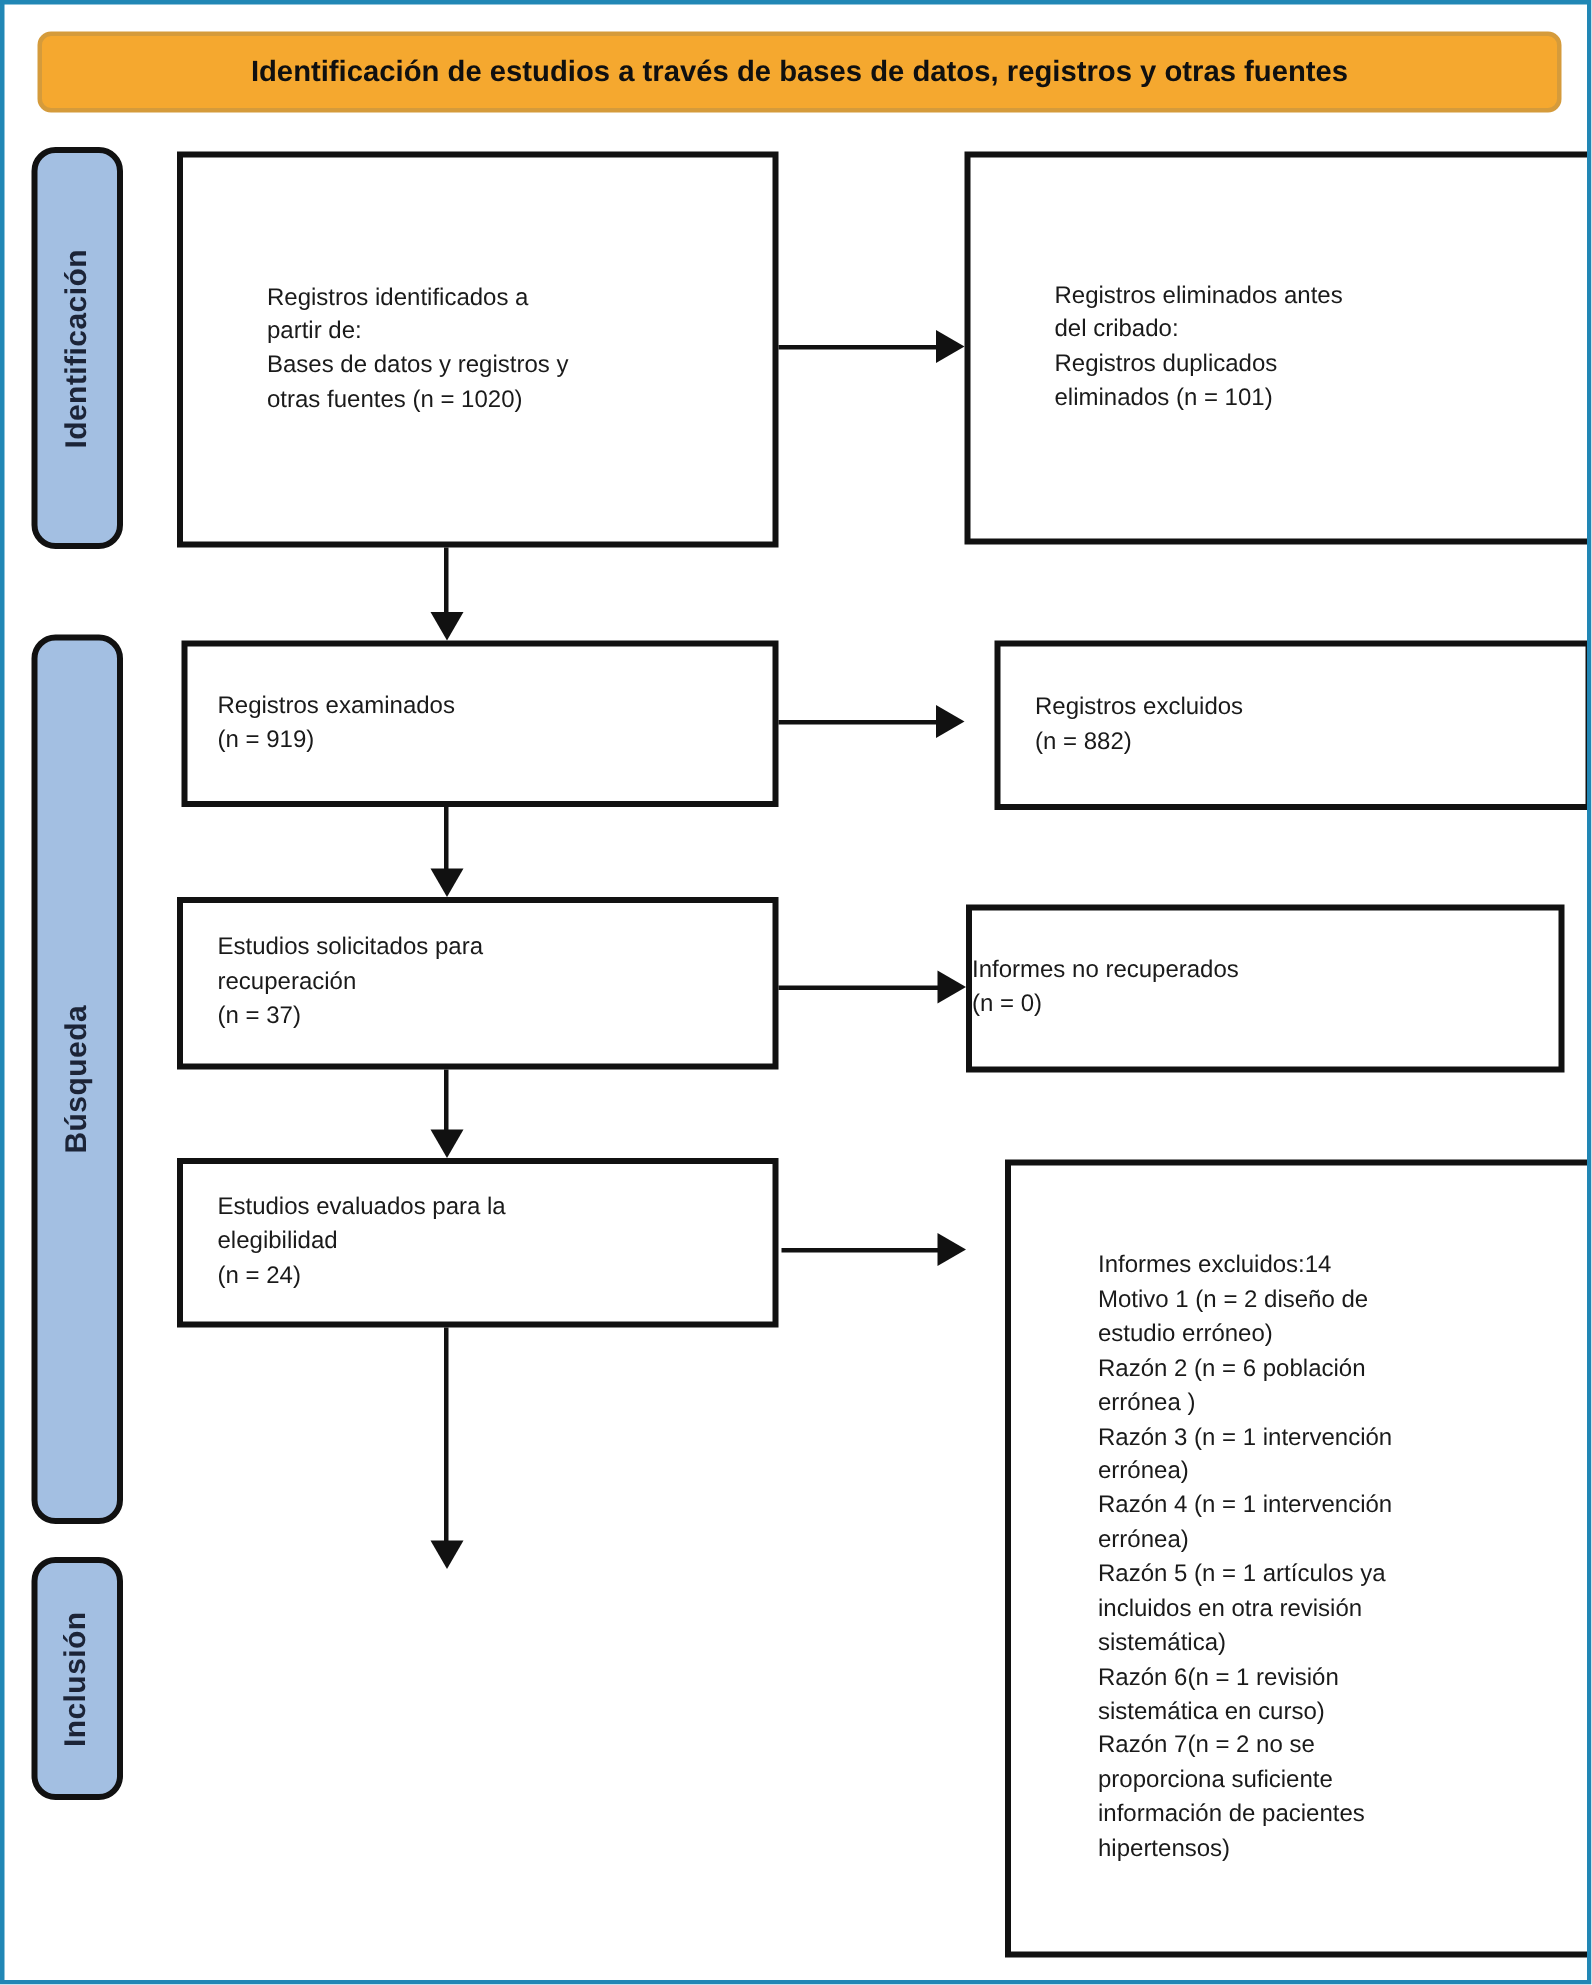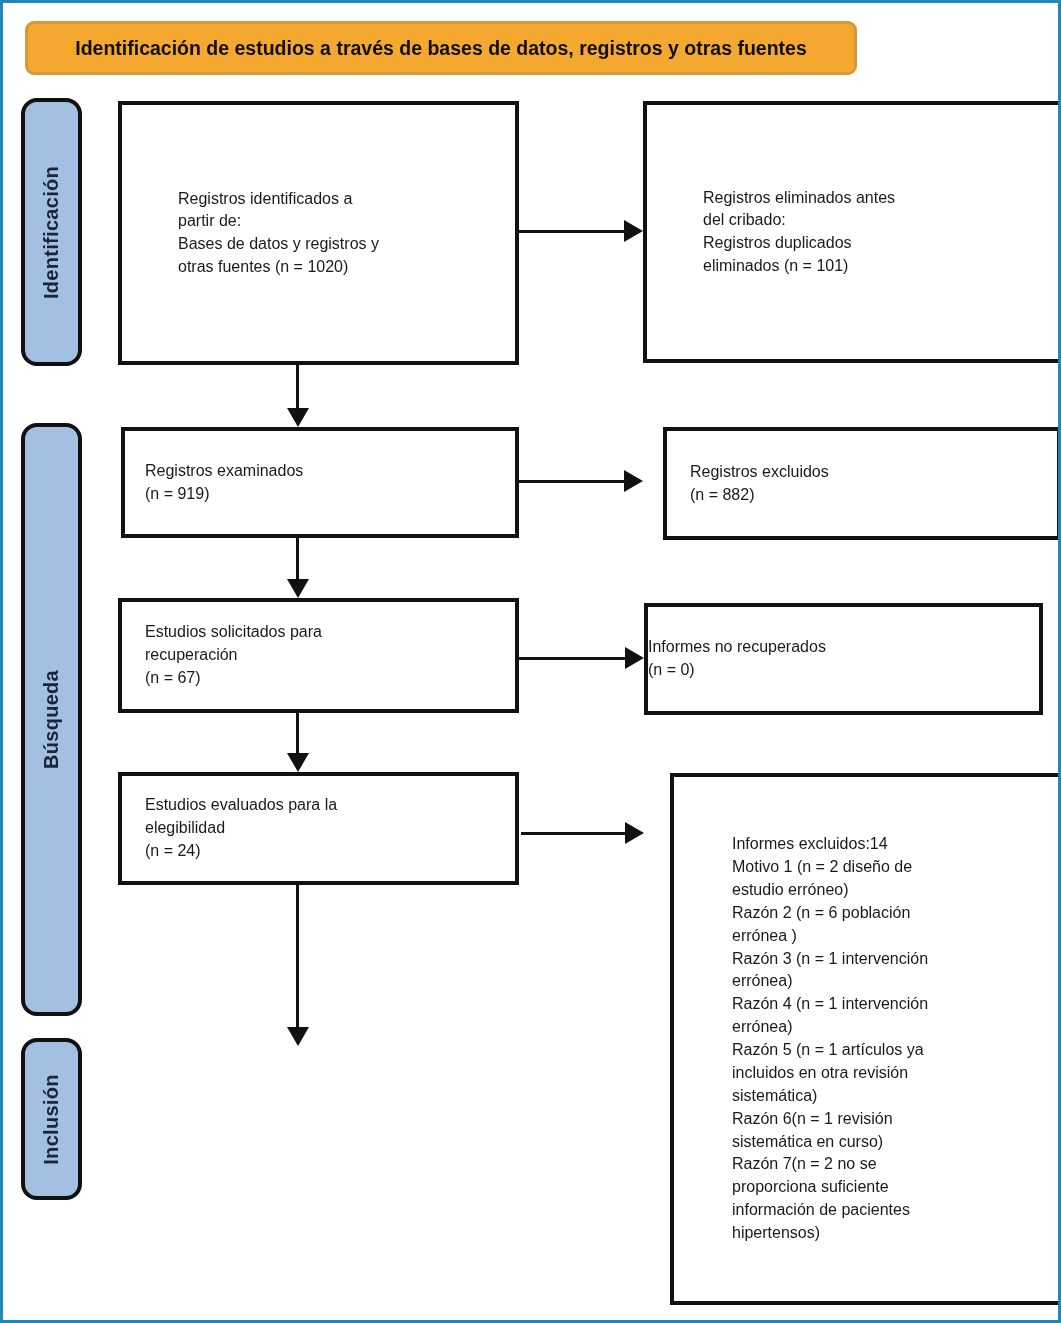--- a/index.html
+++ b/index.html
@@ -21,21 +21,21 @@
     border: 3px solid var(--outer-border);
     font-family: "Liberation Sans", sans-serif;
     color: var(--text);
     overflow: hidden;
   }
 
   
   .banner {
     position: absolute;
     left: 22px; top: 18px;
-    width: 832px; height: 54px;
+    width: 1016px; height: 54px;
     background: var(--banner-fill);
     border: 3px solid var(--banner-border);
     border-radius: 9px;
     display: flex; align-items: center; justify-content: center;
     font-weight: bold;
     font-size: 19.5px;
     color: #101010;
     text-align: center;
   }
 
@@ -145,21 +145,21 @@
 (n = 919)</div>
   </div>
   <div class="flowbox" id="box-excluded">
     <div class="box-text">Registros excluidos
 (n = 882)</div>
   </div>
 
   <div class="flowbox" id="box-sought">
     <div class="box-text">Estudios solicitados para
 recuperación
-(n = 67)</div>
+(n = 37)</div>
   </div>
   <div class="flowbox" id="box-notretrieved">
     <div class="box-text">Informes no recuperados
 (n = 0)</div>
   </div>
 
   <div class="flowbox" id="box-assessed">
     <div class="box-text">Estudios evaluados para la
 elegibilidad
 (n = 24)</div>

